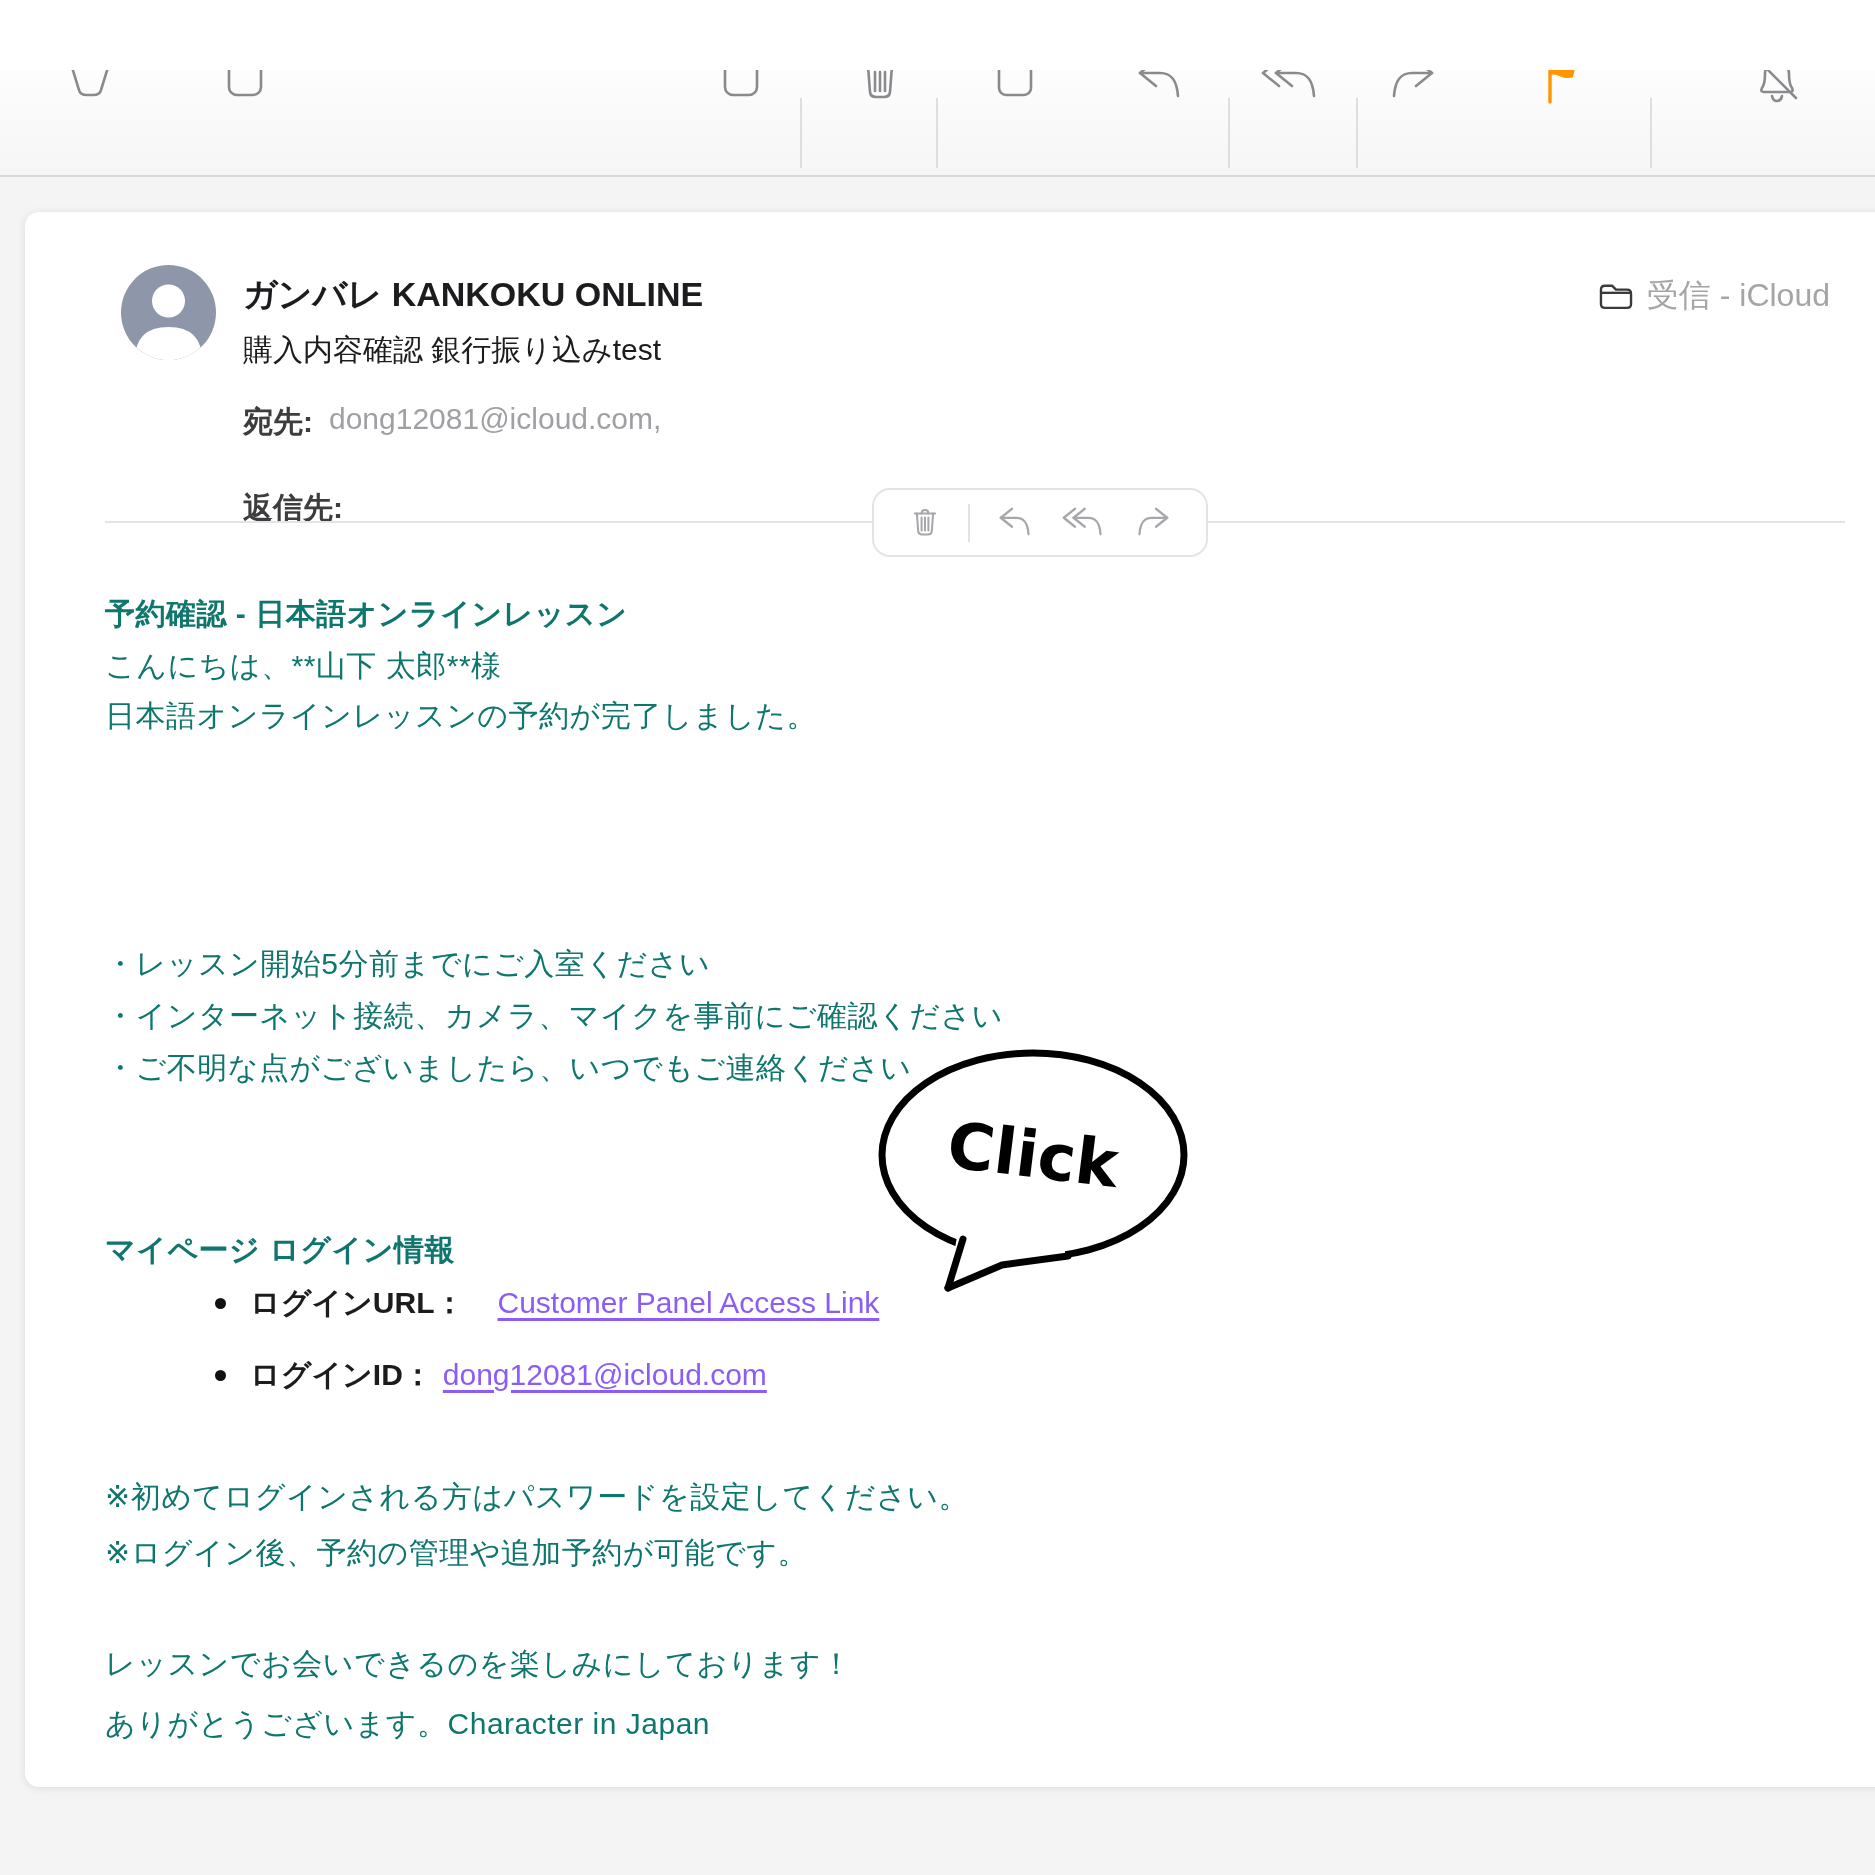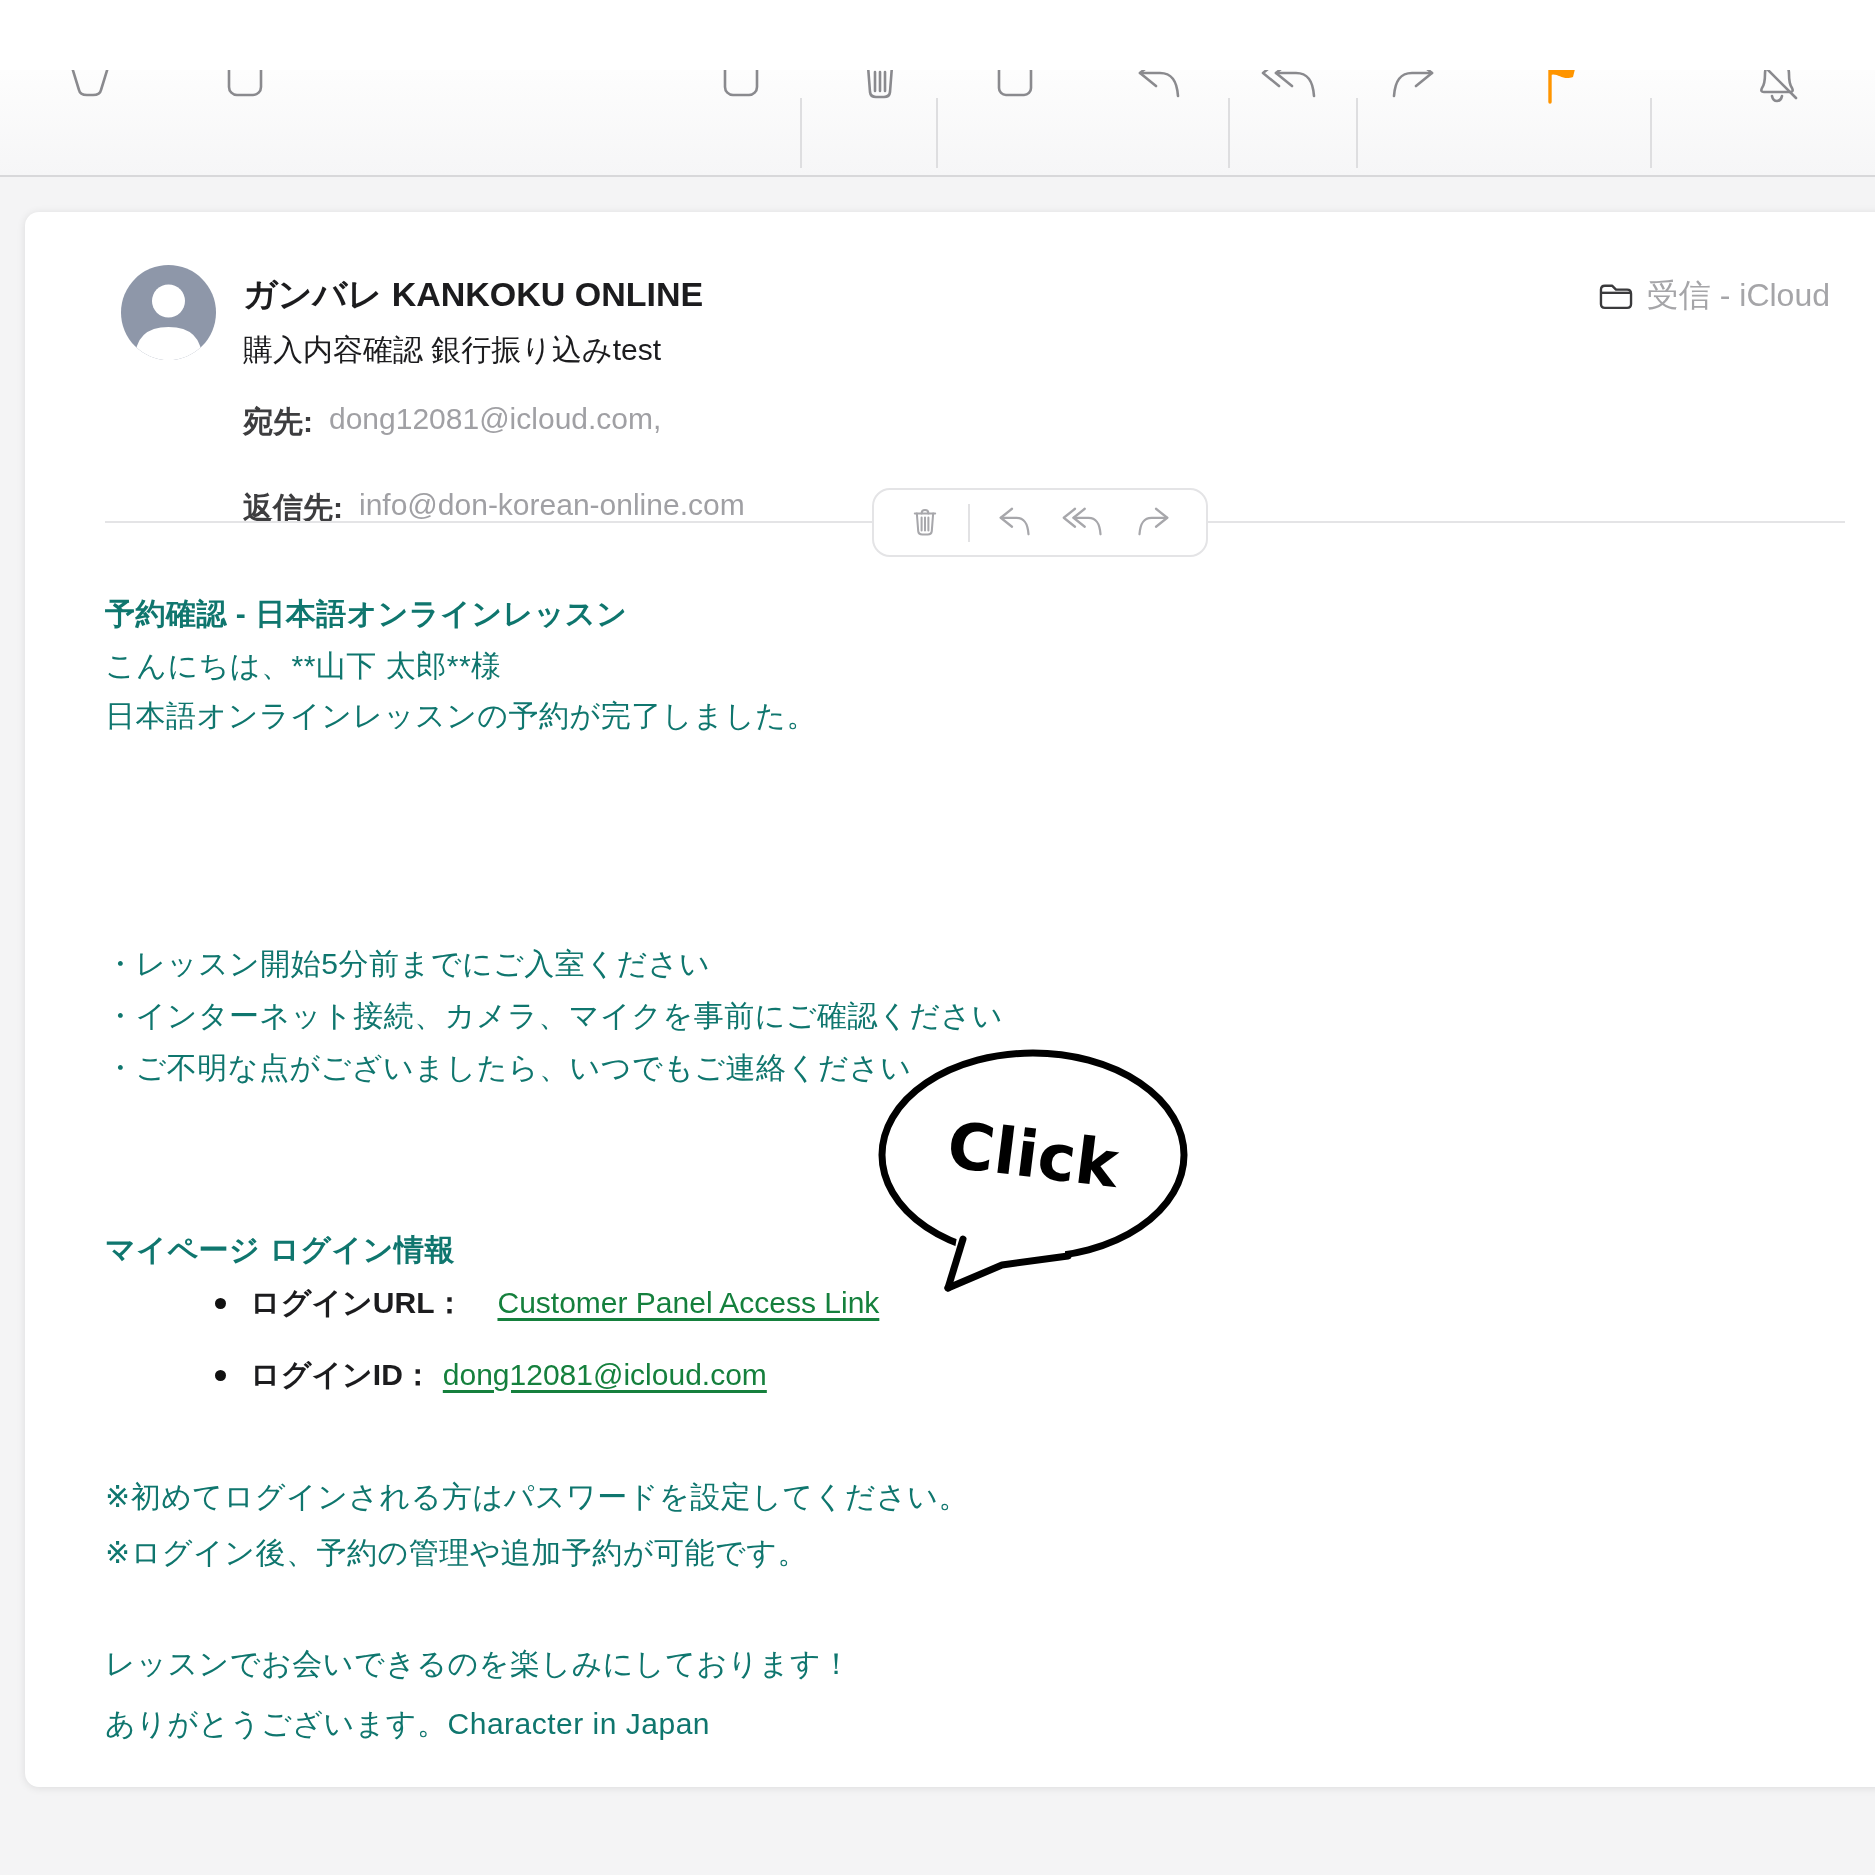--- a/index.html
+++ b/index.html
@@ -34,21 +34,21 @@
   .pill { position:absolute; left:872px; top:488px; width:336px; height:69px; background:#fff;
     border:2px solid #e4e4e6; border-radius:18px; display:flex; align-items:center;
     justify-content:center; gap:24px; z-index:3; }
   .pill-sep { width:2px; height:38px; background:#e2e2e4; }
 
   
   .bodyline { position:absolute; left:105px; font-size:30px; color:#0f766e; letter-spacing:.5px; z-index:2; white-space:nowrap; }
   .bold { font-weight:700; }
   .login-row { position:absolute; left:215px; display:flex; align-items:baseline; font-size:30px; z-index:2; }
   .dot { width:11px; height:11px; border-radius:50%; background:#111; align-self:center; margin-right:24px; }
-  a.maillink { color:#15803d; text-decoration:underline; text-underline-offset:5px; }
+  a.maillink { color:#8b5cf6; text-decoration:underline; text-underline-offset:5px; }
 
   
   .bubble { position:absolute; left:860px; top:1025px; width:360px; height:290px; z-index:6; }
 </style>
 </head>
 <body>
 
 <div class="top-white"></div>
 
 <div class="toolbar">
@@ -110,21 +110,20 @@
 </div>
 <div class="sender">ガンバレ KANKOKU ONLINE</div>
 <div class="subject">購入内容確認 銀行振り込みtest</div>
 
 <div class="hdr-row" style="top:402px">
   <span class="hdr-label">宛先:</span>
   <span class="hdr-value">dong12081@icloud.com,</span>
 </div>
 <div class="hdr-row" style="top:488px">
   <span class="hdr-label">返信先:</span>
-  <span class="hdr-value">info@don-korean-online.com</span>
 </div>
 
 <div class="mailbox">
   <svg width="38" height="34" viewBox="0 0 48 42" fill="none" stroke="#3a3a3c" stroke-width="3" stroke-linejoin="round">
     <path d="M5 13 Q5 8 10 8 H19 L24 13 H38 Q43 13 43 18 V31 Q43 36 38 36 H10 Q5 36 5 31 Z"></path>
     <path d="M5 17 H43"></path>
   </svg>
   <span>受信 - iCloud</span>
 </div>
 

